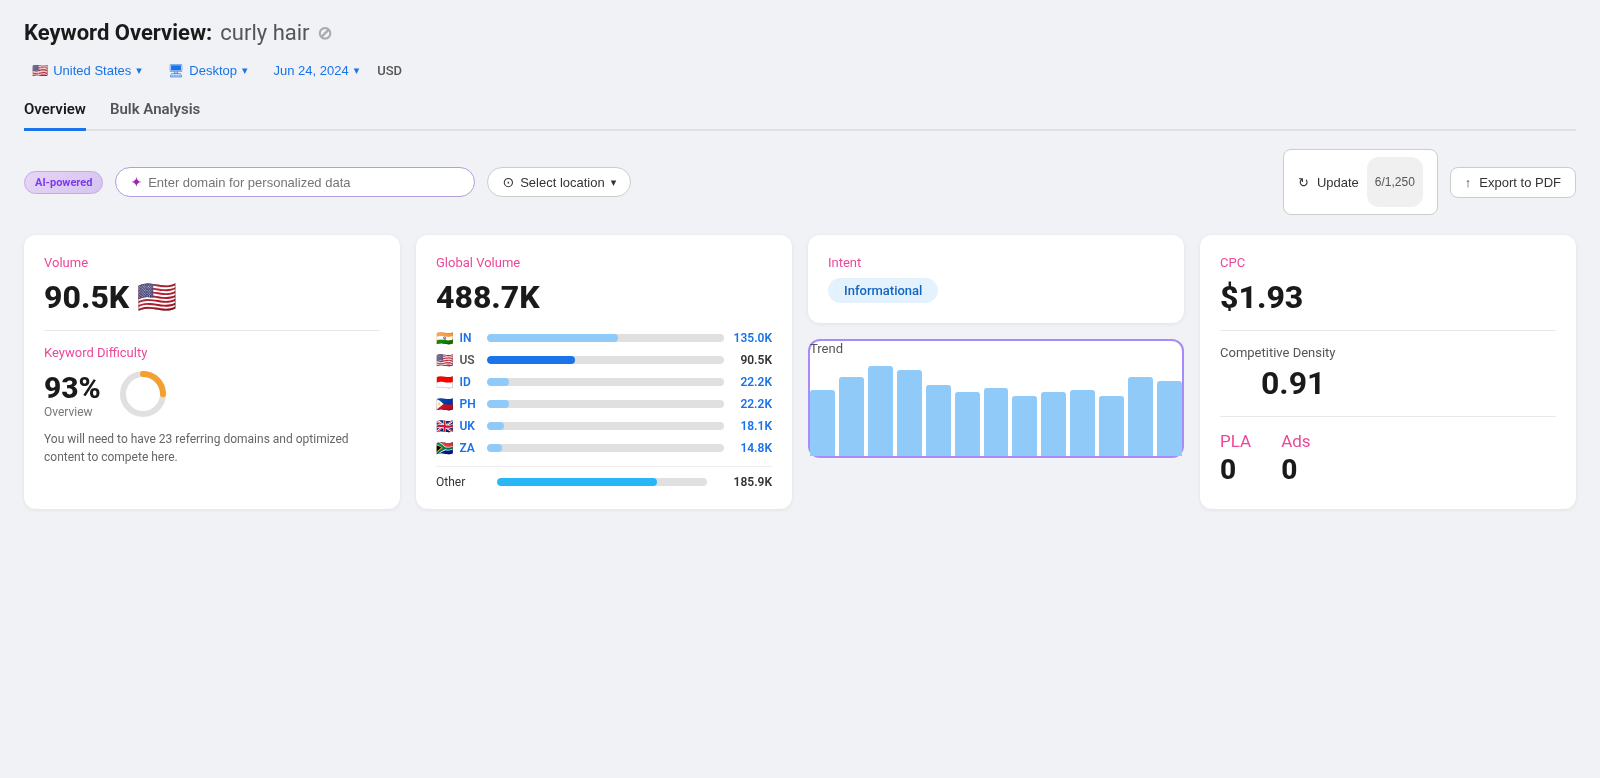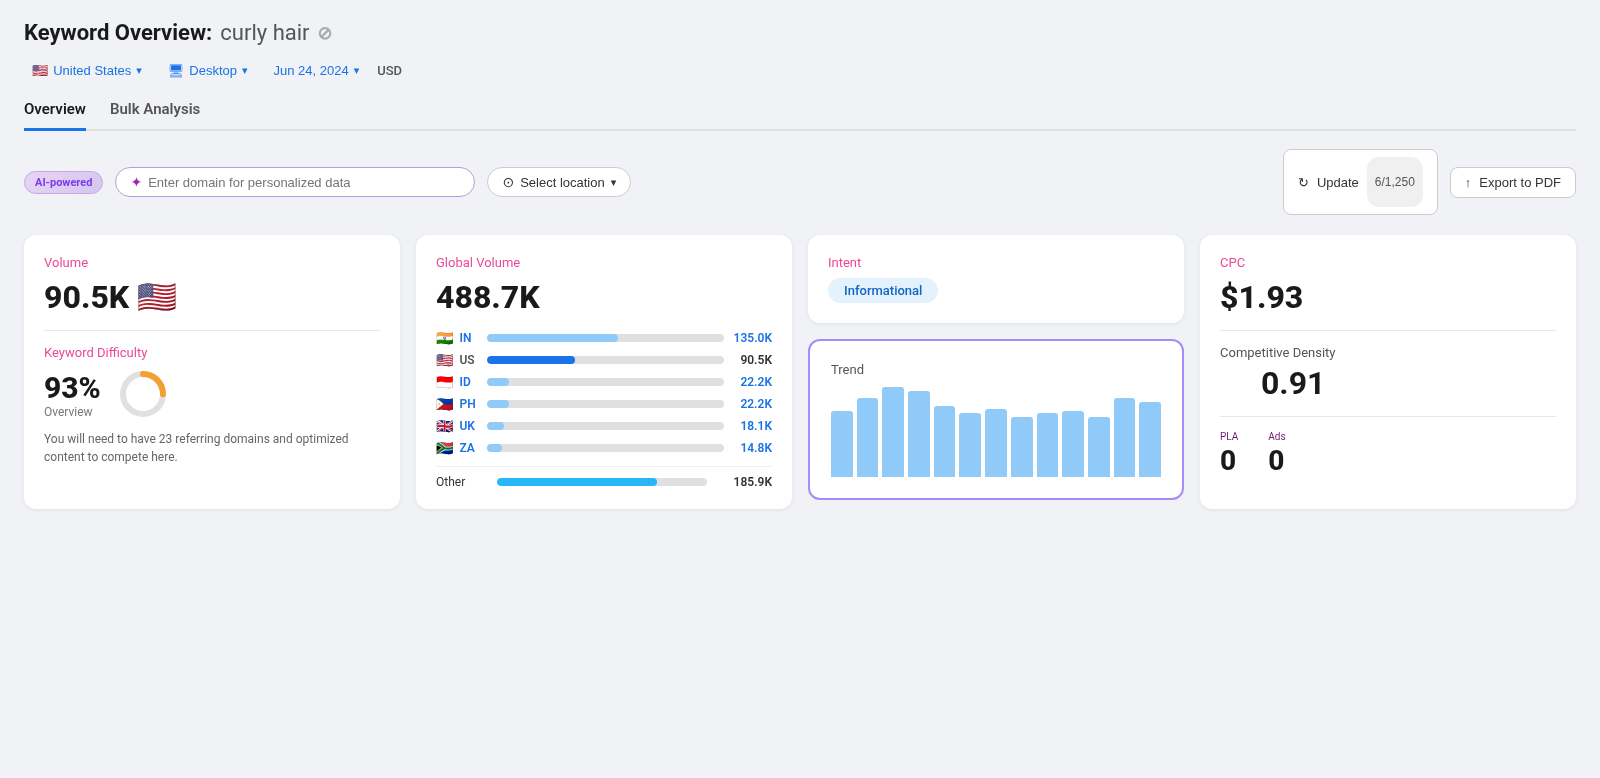--- a/index.html
+++ b/index.html
@@ -273,21 +273,21 @@
       color: #1565c0;
       border-radius: 20px;
       padding: 5px 16px;
       font-size: 13px;
       font-weight: 500;
     }
     
     .trend-card {
       border: 2.5px solid #a78bfa;
       border-radius: 12px;
-      padding: 21px;
+      padding: 0;
       background: white;
     }
     .trend-label {
       font-size: 13px;
       color: #555;
       margin-bottom: 10px;
     }
     .trend-chart {
       display: flex;
       align-items: flex-end;
@@ -315,22 +315,22 @@
       font-weight: 700;
       margin-left: 41px;
     }
     .pla-ads-row {
       display: flex;
       gap: 30px;
       margin-top: 14px;
     }
     .pla-ads-item {}
     .pla-ads-label {
-      font-size: 10px;
-      color: #701a75;
+      font-size: 17px;
+      color: #ec4899;
       margin-bottom: 2px;
     }
     .pla-ads-value {
       font-size: 28px;
       font-weight: 800;
     }
     .chevron { font-size: 11px; }
     .intent-trend-col {
       display: flex;
       flex-direction: column;

